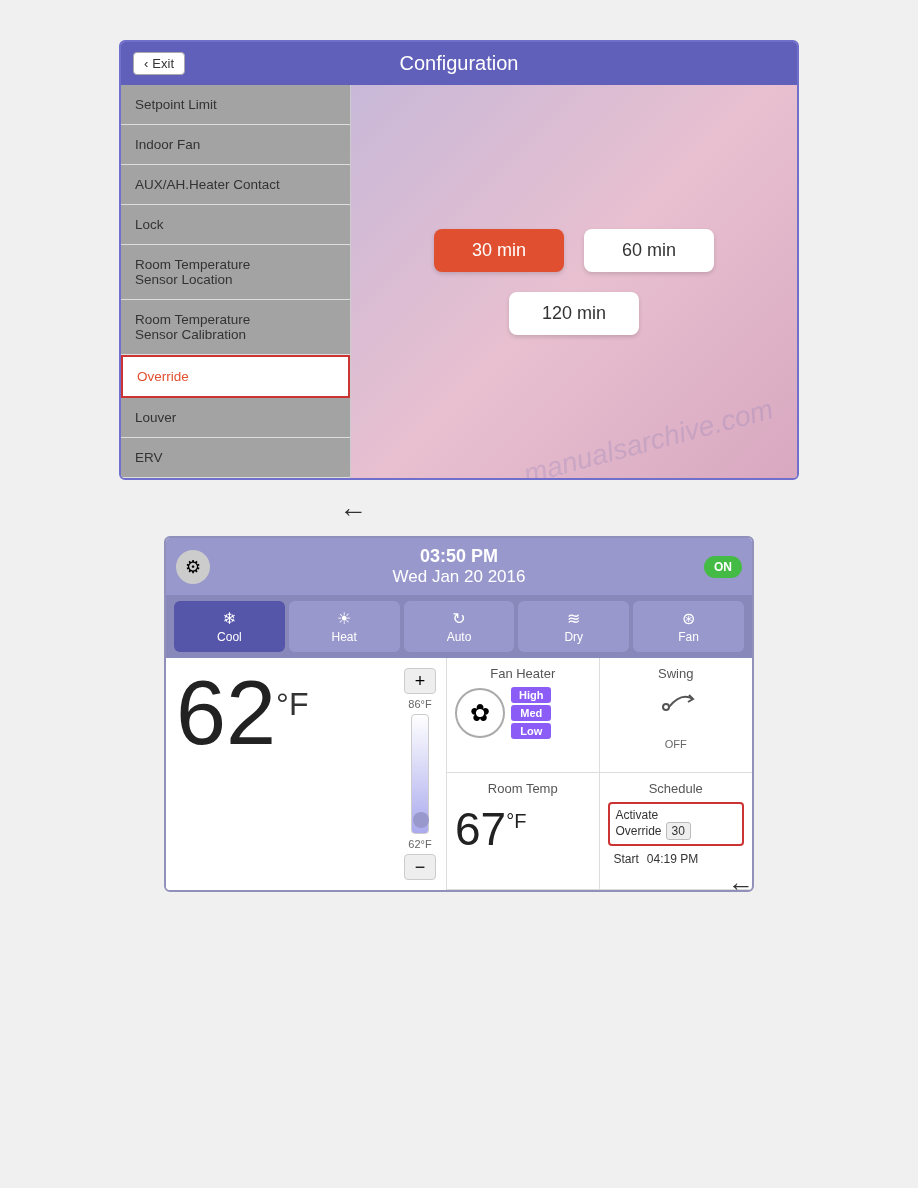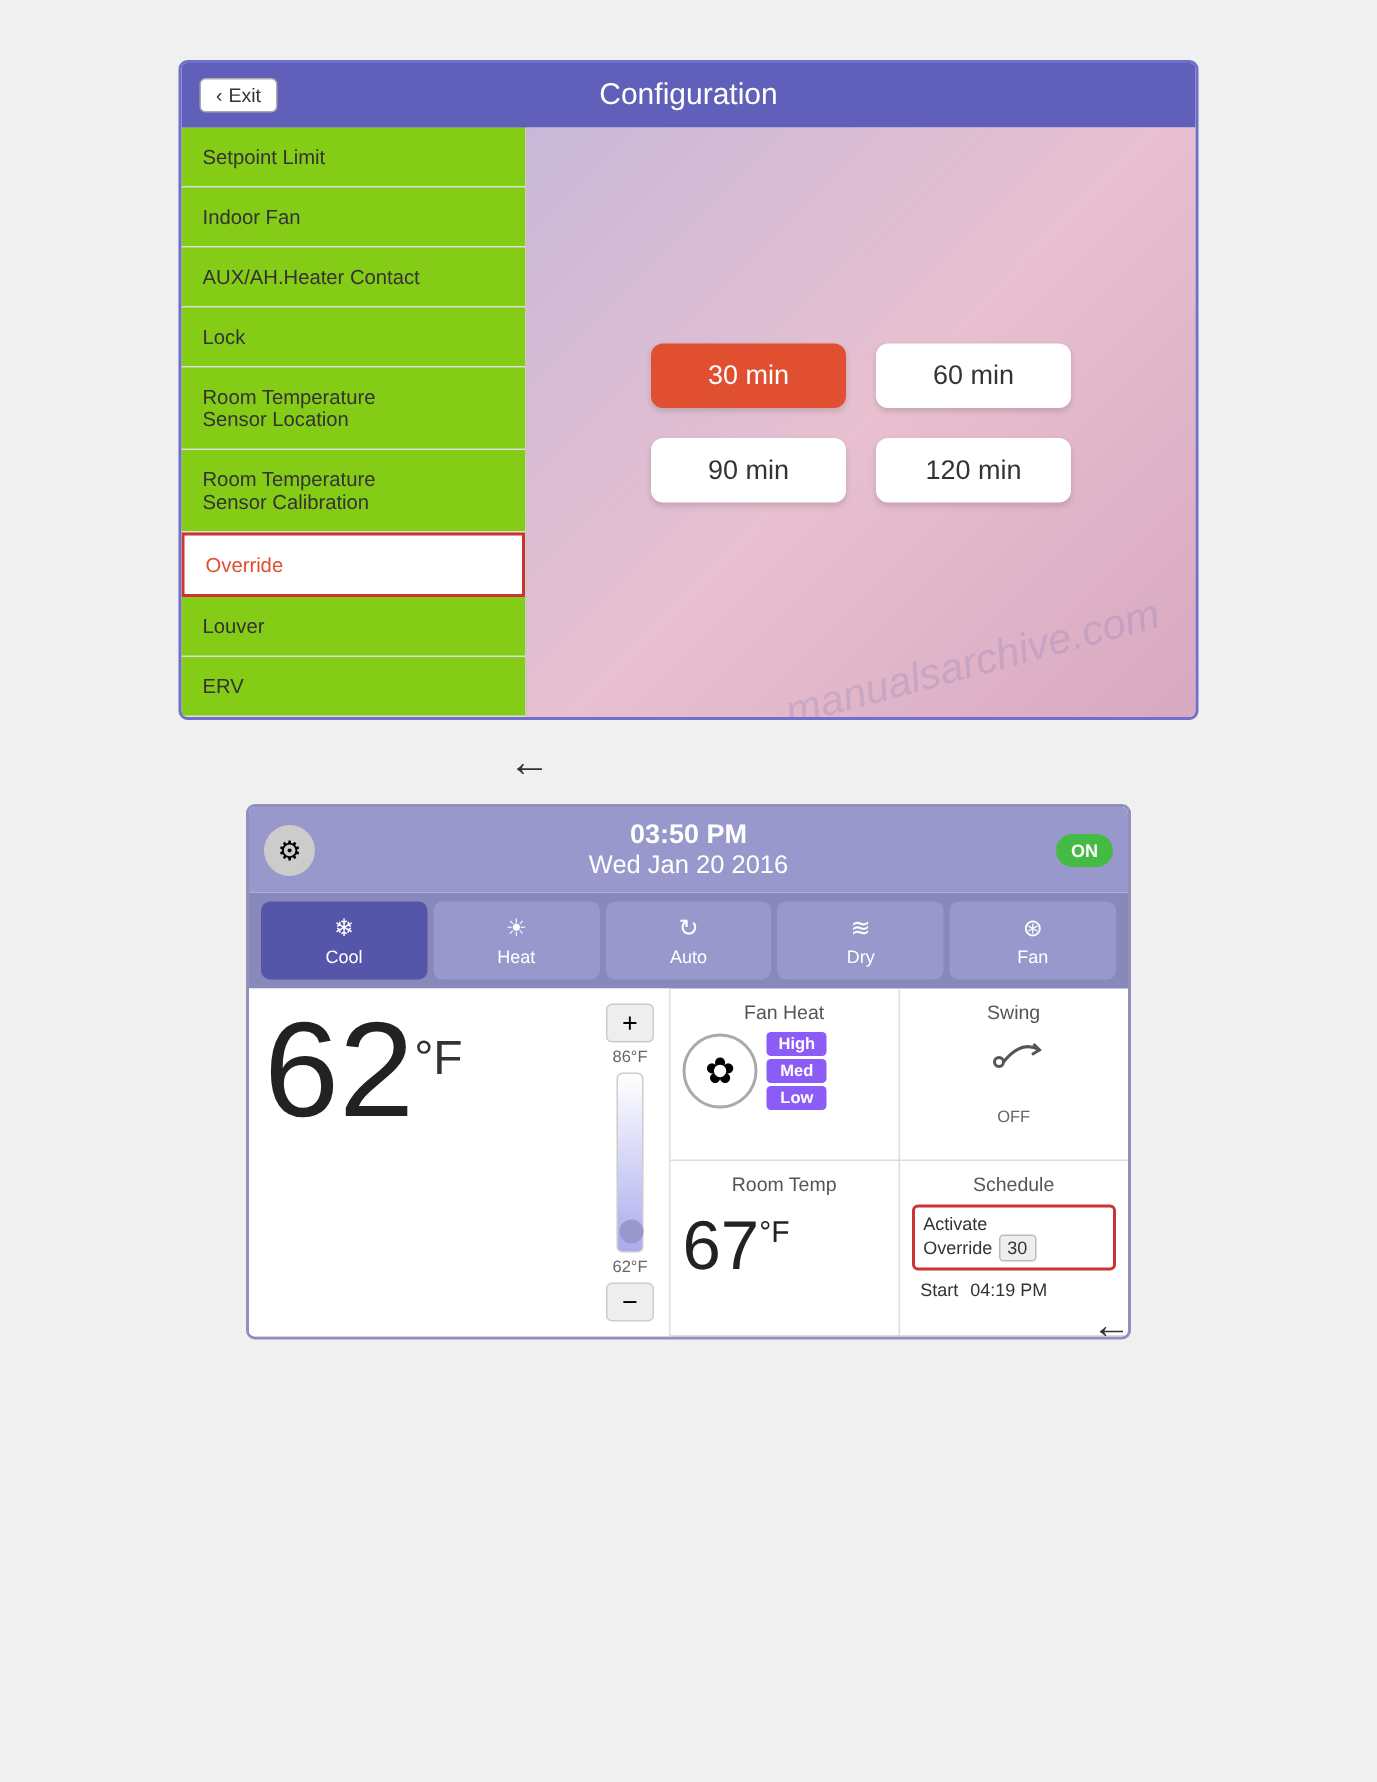--- a/index.html
+++ b/index.html
@@ -48,21 +48,21 @@
       align-items: center;
       gap: 4px;
     }
     .config-body {
       display: flex;
       min-height: 380px;
     }
     
     .config-menu {
       width: 230px;
-      background: #84cc16;
+      background: #a3a3a3;
       border-right: 1px solid #ccc;
       display: flex;
       flex-direction: column;
     }
     .config-menu-item {
       padding: 12px 14px;
       font-size: 13.5px;
       color: #333;
       border-bottom: 1px solid #ddd;
       cursor: pointer;
@@ -385,21 +385,20 @@
       <div class="config-menu-item">Louver</div>
       <div class="config-menu-item">ERV</div>
     </div>
 
     <div class="config-content">
       <div class="config-row">
         <button class="time-btn selected">30 min</button>
         <button class="time-btn">60 min</button>
       </div>
       <div class="config-row">
-        <button class="time-btn">90 min</button>
         <button class="time-btn">120 min</button>
       </div>
 
       <div style="position:absolute;bottom:20px;right:20px;font-size:28px;color:rgba(100,100,180,0.18);transform:rotate(-15deg);font-style:italic;pointer-events:none;">manualsarchive.com</div>
     </div>
   </div>
 
 </div>
 
 <div style="display:flex;align-items:center;justify-content:flex-start;width:680px;margin-top:-18px;margin-bottom:-18px;padding-left:220px;">
@@ -459,21 +458,21 @@
           </div>
           <span class="slider-label">62°F</span>
           <button class="slider-btn">−</button>
         </div>
       </div>
     </div>
 
     <div class="thermo-right">
 
       <div class="thermo-section" style="border-right:1px solid #ddd;">
-        <div class="thermo-section-title">Fan Heat</div>
+        <div class="thermo-section-title">Fan Heater</div>
         <div class="fan-speed-area">
           <div class="fan-circle">
             <span style="font-size:24px;">✿</span>
           </div>
           <div class="fan-levels">
             <button class="fan-level-btn">High</button>
             <button class="fan-level-btn">Med</button>
             <button class="fan-level-btn">Low</button>
           </div>
         </div>

